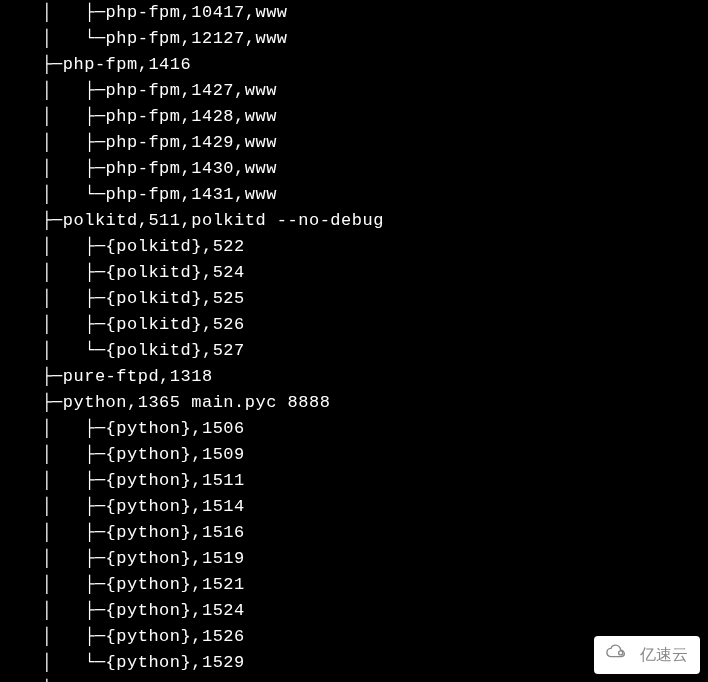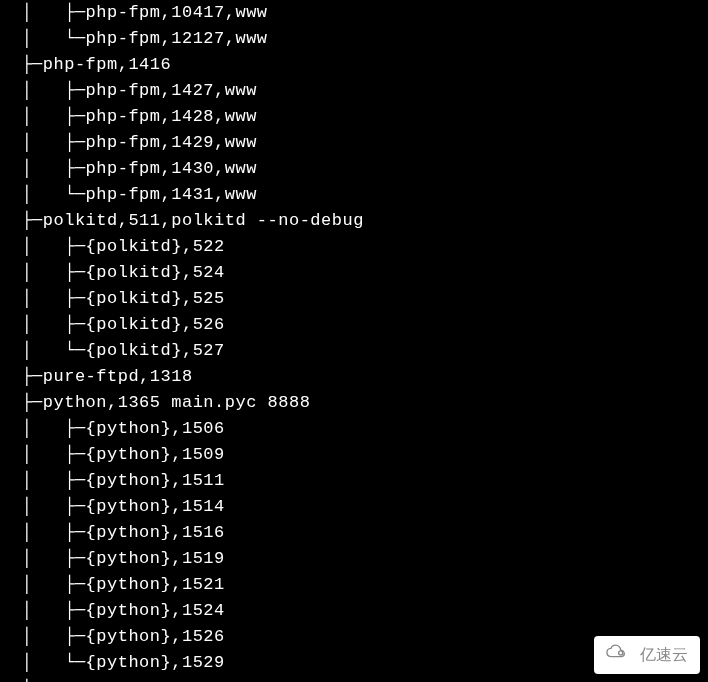--- a/index.html
+++ b/index.html
@@ -13,21 +13,21 @@
     width: 708px;
     height: 682px;
     overflow: hidden;
     position: relative;
   }
   .terminal {
     padding: 0;
     white-space: pre;
     letter-spacing: 0.5px;
   }
-  .line { height: 26px; }
+  .line { height: 26px; padding-left: 20px; }
   .watermark {
     position: absolute;
     bottom: 8px;
     right: 8px;
     background: #fff;
     color: #888;
     padding: 6px 12px;
     border-radius: 4px;
     font-family: sans-serif;
     font-size: 16px;

